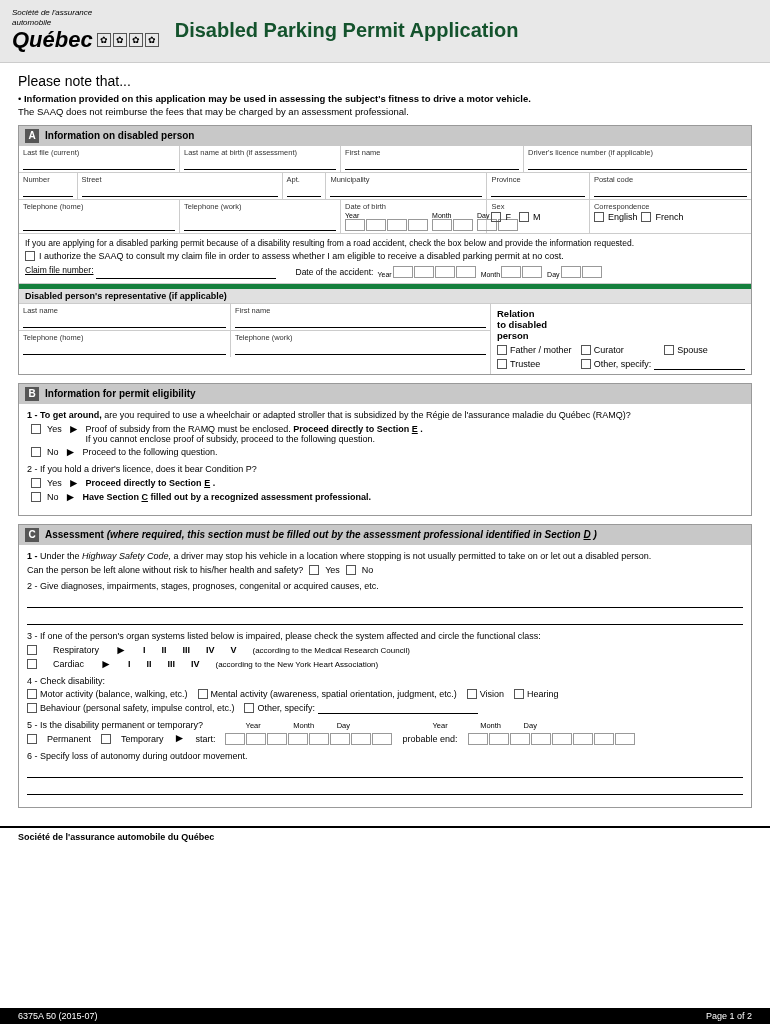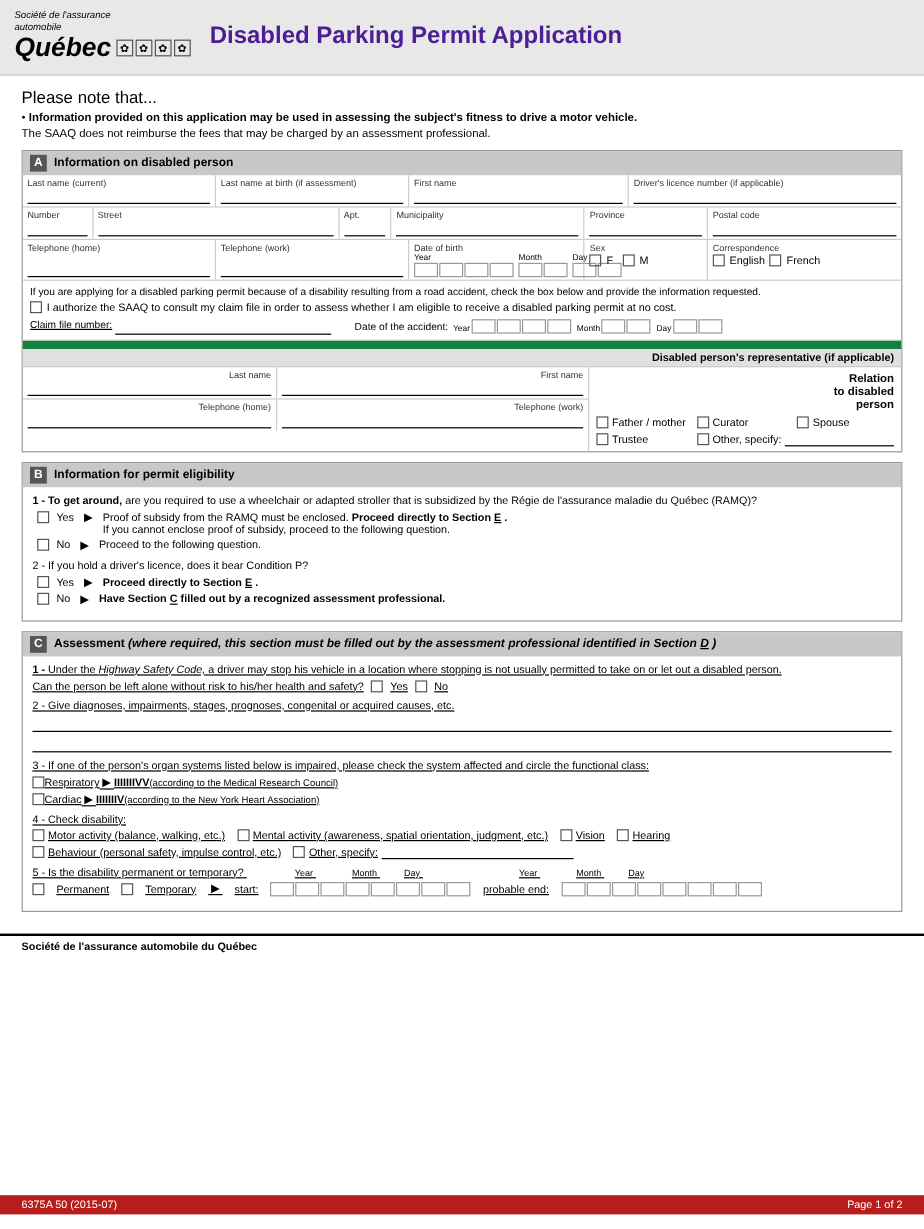--- a/index.html
+++ b/index.html
@@ -50,21 +50,21 @@
       height: 14px;
       border: 1px solid #555;
       display: flex;
       align-items: center;
       justify-content: center;
       font-size: 9px;
     }
     .title-block {
       font-size: 20px;
       font-weight: bold;
-      color: #4c1d95;
+      color: #14532d;
     }
     .main-content {
       padding: 10px 18px 10px 18px;
     }
     .please-note {
       margin-bottom: 8px;
     }
     .please-note h2 {
       font-size: 14px;
       font-weight: normal;
@@ -148,22 +148,21 @@
       flex-shrink: 0;
     }
     .sex-corr-row {
       display: flex;
       align-items: center;
       gap: 8px;
     }
 
     
     .rep-block {
-      border-top: 7px solid #15803d;
-      text-align: right;
+      border-top: 5px solid #15803d;
     }
     .rep-header {
       background: #e0e0e0;
       padding: 2px 6px;
       font-weight: bold;
       font-size: 9px;
       border-bottom: 1px solid #ccc;
     }
     .rep-body {
       display: flex;
@@ -221,38 +220,37 @@
       font-size: 9px;
     }
 
     
     .sec-c-body {
       padding: 6px 8px;
       font-size: 9px;
     }
     .sec-c-q {
       margin-bottom: 6px;
-      text-decoration: underline;
     }
     .full-line {
       border-bottom: 1px solid #000;
       width: 100%;
       height: 14px;
       margin: 3px 0;
     }
     .row-inline {
       display: flex;
       align-items: center;
       gap: 6px;
       flex-wrap: wrap;
     }
     .roman-row {
       display: flex;
       align-items: center;
-      gap: 0;
+      gap: 16px;
       margin-bottom: 3px;
       font-size: 9px;
     }
     .roman-label {
       font-weight: bold;
     }
     .disability-row {
       display: flex;
       align-items: center;
       gap: 10px;
@@ -279,28 +277,28 @@
       display: inline-block;
     }
 
     .footer-bar {
       border-top: 2px solid #000;
       padding: 4px 18px;
       font-size: 9px;
       font-weight: bold;
     }
     .footer-bottom {
-      background: #b91c1c;
+      background: #000000;
       color: #fff;
       display: flex;
       justify-content: space-between;
       padding: 3px 18px;
       font-size: 9px;
       position: absolute;
-      bottom: 12px;
+      bottom: 0;
       width: 100%;
     }
   </style>
 </head>
 <body>
 
 <div class="header">
   <div class="logo-block">
     <div class="saaq-text">Société de l'assurance</div>
     <div class="saaq-text">automobile</div>
@@ -327,21 +325,21 @@
 
   <div class="section">
     <div class="section-header">
       <span class="section-label">A</span>
       <span>Information on disabled person</span>
     </div>
     <div class="section-body" style="padding:0;">
 
       <div class="form-row">
         <div class="form-cell" style="width:22%;">
-          <div class="field-label">Last name (current)</div>
+          <div class="field-label">Last file (current)</div>
           <div class="field-line"></div>
         </div>
         <div class="form-cell" style="width:22%;">
           <div class="field-label">Last name at birth (if assessment)</div>
           <div class="field-line"></div>
         </div>
         <div class="form-cell" style="width:25%;">
           <div class="field-label">First name</div>
           <div class="field-line"></div>
         </div>
@@ -711,20 +709,25 @@
             <div class="date-box"></div>
             <div class="date-box"></div>
             <div class="date-box"></div>
             <div class="date-box"></div>
             <div class="date-box"></div>
             <div class="date-box"></div>
           </div>
         </div>
       </div>
 
+      <div class="sec-c-q">
+        <div style="font-size:9px;margin-bottom:3px;">6 - Specify loss of autonomy during outdoor movement.</div>
+        <div class="full-line"></div>
+        <div class="full-line"></div>
+      </div>
     </div>
   </div>
 
 </div>
 
 <div class="footer-bar">
   <span>Société de l'assurance automobile du Québec</span>
 </div>
 <div class="footer-bottom">
   <span>6375A 50 (2015-07)</span>

